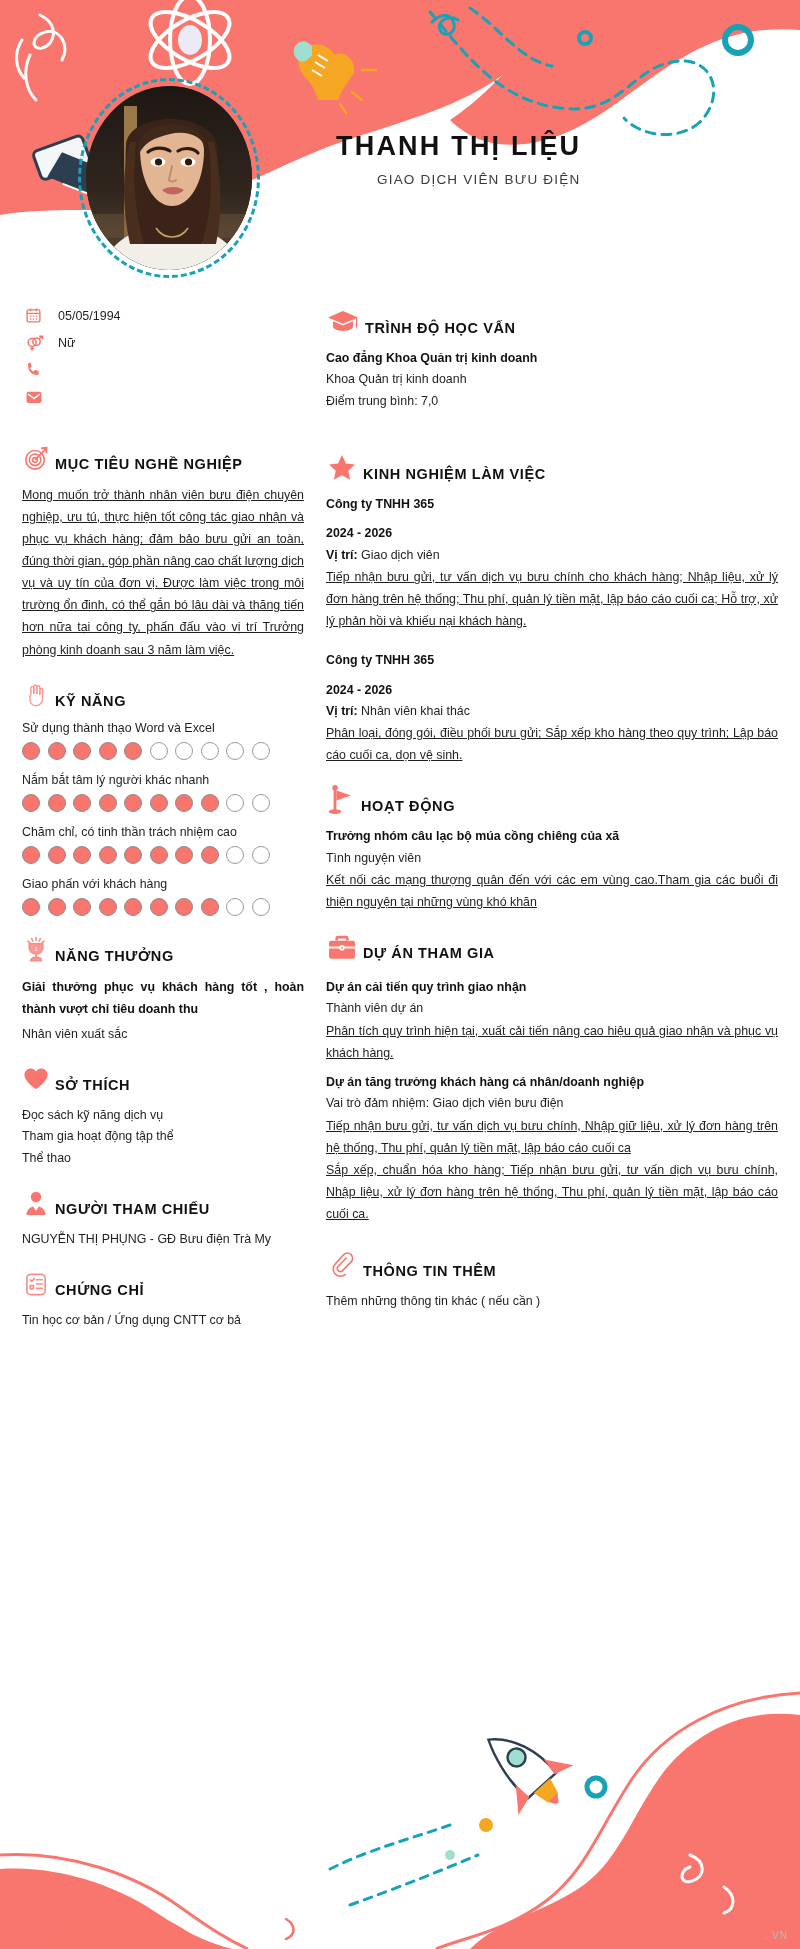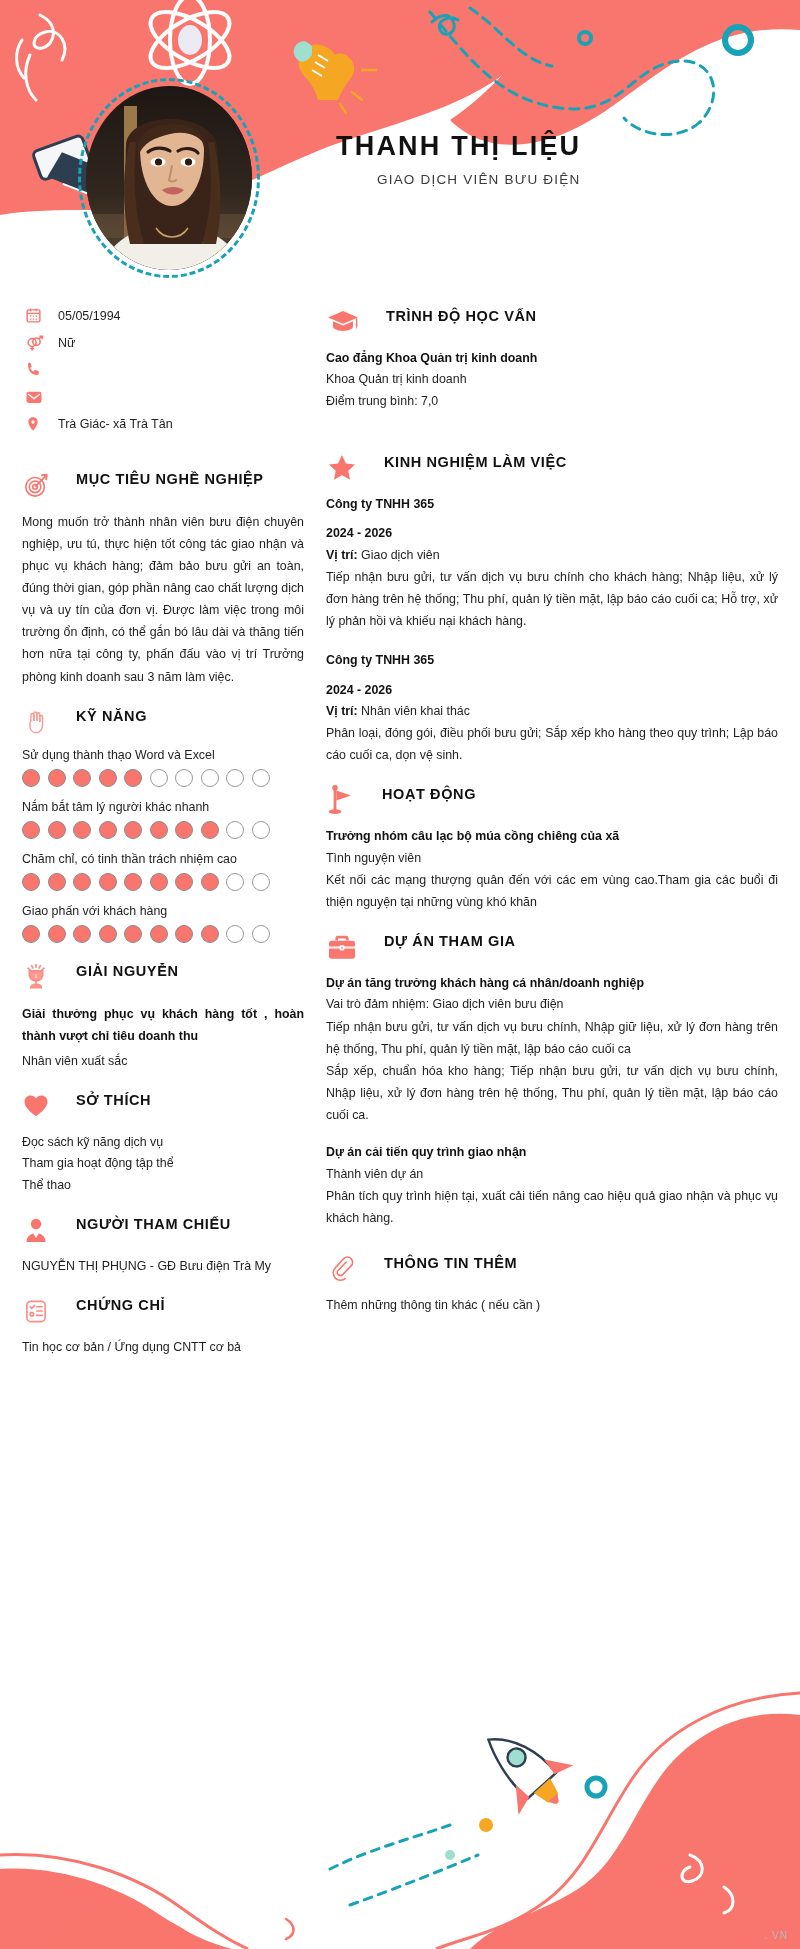--- a/index.html
+++ b/index.html
@@ -98,22 +98,22 @@
     color: #1f1f1f;
     padding-left: 4px;
   }
 
   
   .sec {
     margin-top: 20px;
   }
   .sec-head {
     display: flex;
-    align-items: flex-start;
-    gap: 26px;
+    align-items: flex-end;
+    gap: 5px;
     margin-bottom: 12px;
   }
   .sec-ico {
     width: 28px; height: 28px;
     flex: 0 0 28px;
     display: flex;
     align-items: center;
     justify-content: center;
   }
   .sec-title {
@@ -124,20 +124,21 @@
     white-space: nowrap;
   }
   .col-right .sec-title { font-size: 14.5px; }
 
   
   .body-just {
     font-size: 12.4px;
     line-height: 1.78;
     text-align: justify;
     color: #1f1f1f;
+    text-decoration: underline;
   }
   .body-line {
     font-size: 12.4px;
     line-height: 1.72;
     color: #1f1f1f;
   }
   .body-bold {
     font-size: 12.4px;
     line-height: 1.72;
     font-weight: bold;
@@ -350,29 +351,20 @@
       <div class="contact-row">
         <span class="contact-ico">
           <svg width="18" height="18" viewBox="0 0 24 24">
             <rect x="2" y="5" width="20" height="15" rx="3" fill="#f8766d"></rect>
             <path d="M4 8l8 6 8-6" stroke="#ffffff" stroke-width="2" fill="none"></path>
           </svg>
         </span>
         <span class="contact-txt"></span>
       </div>
 
-      <div class="contact-row">
-        <span class="contact-ico">
-          <svg width="16" height="18" viewBox="0 0 24 24" fill="#f8766d">
-            <path d="M12 2C8.1 2 5 5.1 5 9c0 5.2 7 13 7 13s7-7.8 7-13c0-3.9-3.1-7-7-7z"></path>
-            <circle cx="12" cy="9" r="2.6" fill="#ffffff"></circle>
-          </svg>
-        </span>
-        <span class="contact-txt">Trà Giác- xã Trà Tân</span>
-      </div>
     </div>
 
     <div class="gap-md"></div>
 
     <div class="sec">
       <div class="sec-head">
         <span class="sec-ico">
           <svg width="26" height="26" viewBox="0 0 28 28" fill="none" stroke="#f8766d" stroke-width="1.7">
             <circle cx="13" cy="16" r="10"></circle>
             <circle cx="13" cy="16" r="6.2"></circle>
@@ -460,21 +452,21 @@
           <svg width="26" height="27" viewBox="0 0 26 28" fill="none" stroke="#fa8e86" stroke-width="1.7">
             <path d="M6 8h14v4c0 4-3 6.6-7 6.6S6 16 6 12z" fill="#fb9a93" stroke="#fa8e86"></path>
             <path d="M13 18.6V22"></path>
             <path d="M7.5 25.5h11c0-2.2-2.4-3.5-5.5-3.5s-5.5 1.3-5.5 3.5z" fill="#fb9a93"></path>
             <g stroke-linecap="round">
               <path d="M13 1.5v3.2M8.5 2.6l1.3 2.6M17.5 2.6l-1.3 2.6M4.6 5.4l2.2 1.7M21.4 5.4l-2.2 1.7"></path>
             </g>
             <text x="13" y="15.4" font-size="7" fill="#ffffff" stroke="none" text-anchor="middle" font-family="Liberation Serif, serif">1</text>
           </svg>
         </span>
-        <span class="sec-title">GIẢI NGUYỄN</span>
+        <span class="sec-title">NĂNG THƯỞNG</span>
       </div>
       <div class="body-bold-just">Giải thưởng phục vụ khách hàng tốt , hoàn thành vượt chỉ tiêu doanh thu</div>
       <div class="body-line" style="margin-top:4px;"> Nhân viên xuất sắc</div>
     </div>
 
     <div class="sec">
       <div class="sec-head">
         <span class="sec-ico">
           <svg width="26" height="24" viewBox="0 0 26 24" fill="#f8766d">
             <path d="M13 22S1.5 14.8 1.5 7.9C1.5 4.1 4.4 1.5 7.7 1.5c2.2 0 4.2 1.2 5.3 3.1 1.1-1.9 3.1-3.1 5.3-3.1 3.3 0 6.2 2.6 6.2 6.4C24.5 14.8 13 22 13 22z"></path>
@@ -590,30 +582,30 @@
             <path d="M10 3.4h8v2h2.6V3.2c0-1.4-1-2.4-2.4-2.4H9.8C8.4.8 7.4 1.8 7.4 3.2v2.2H10z"></path>
             <rect x="1" y="5.8" width="26" height="18" rx="2.4"></rect>
             <rect x="0.6" y="11.4" width="26.8" height="2.2" fill="#ffffff" opacity="0.85"></rect>
             <rect x="11.6" y="10.2" width="4.8" height="5.2" rx="1.1" fill="#ffffff"></rect>
             <circle cx="14" cy="12.8" r="0.9" fill="#f8766d"></circle>
           </svg>
         </span>
         <span class="sec-title">DỰ ÁN THAM GIA</span>
       </div>
       <div id="projects-list">
+          <div style="margin-top: 16px;">
+            <div class="body-bold">Dự án cải tiến quy trình giao nhận</div>
+            <div class="body-line">Thành viên dự án</div>
+            <div class="body-just">Phân tích quy trình hiện tại,     xuất cải tiến     nâng cao hiệu quả giao nhận và phục vụ khách hàng.</div>
+          </div>
           <div>
             <div class="body-bold">Dự án tăng trưởng khách hàng cá nhân/doanh nghiệp</div>
             <div class="body-line">Vai trò đảm nhiệm: Giao dịch viên bưu điện</div>
             <div class="body-just">Tiếp nhận bưu gửi, tư vấn dịch vụ bưu chính, Nhập giữ liệu, xử lý đơn hàng trên hệ thống, Thu phí, quản lý tiền mặt, lập báo cáo cuối ca</div>
             <div class="body-just">Sắp xếp, chuẩn hóa kho hàng; Tiếp nhận bưu gửi, tư vấn dịch vụ bưu chính, Nhập liệu, xử lý đơn hàng trên hệ thống, Thu phí, quản lý tiền mặt, lập báo cáo cuối ca.</div>
-          </div>
-          <div style="margin-top: 16px;">
-            <div class="body-bold">Dự án cải tiến quy trình giao nhận</div>
-            <div class="body-line">Thành viên dự án</div>
-            <div class="body-just">Phân tích quy trình hiện tại,     xuất cải tiến     nâng cao hiệu quả giao nhận và phục vụ khách hàng.</div>
           </div>
         </div>
     </div>
 
     <div class="sec" style="margin-top:26px;">
       <div class="sec-head">
         <span class="sec-ico" style="width:32px;flex:0 0 32px;">
           <svg width="25" height="27" viewBox="0 0 25 27" fill="none" stroke="#f8766d" stroke-width="1.8">
             <path d="M18.4 7.4L8.6 17.6a3.6 3.6 0 005.1 5.1l9.8-10.2a6 6 0 00-8.5-8.5L5.2 14.8a8.4 8.4 0 0011.9 11.9" transform="scale(0.86) translate(1,-1)"></path>
           </svg>

